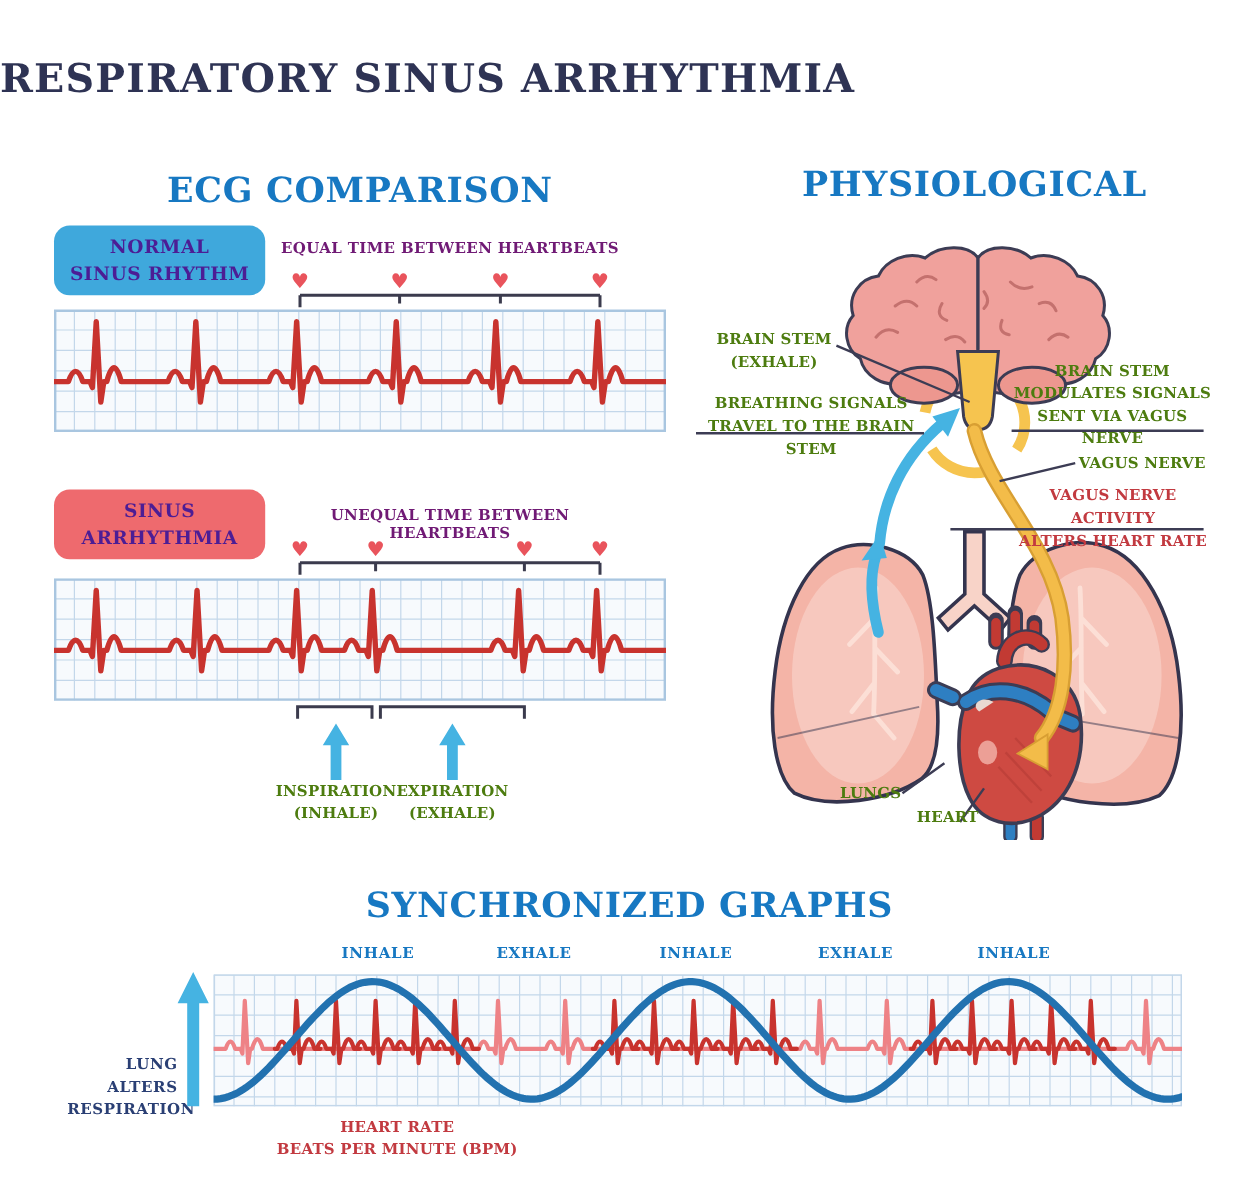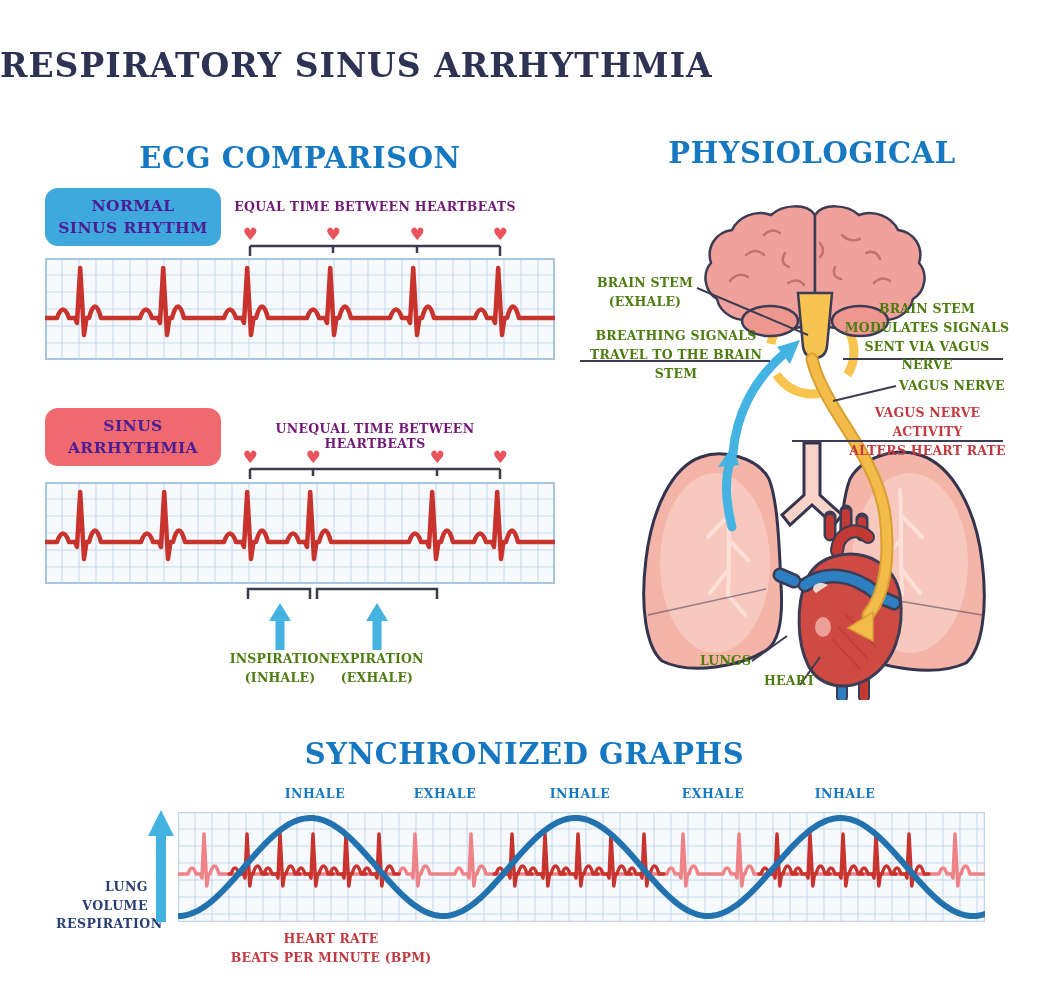--- a/index.html
+++ b/index.html
@@ -181,21 +181,21 @@
   <div class="abs" id="breath-labels" style="left:0;top:786px;width:1049px;height:20px;">
       <span class="blue-lbl" style="position: absolute; left: 315px; top: 0px; transform: translateX(-50%);">INHALE</span>
       <span class="blue-lbl" style="position: absolute; left: 445px; top: 0px; transform: translateX(-50%);">EXHALE</span>
       <span class="blue-lbl" style="position: absolute; left: 580px; top: 0px; transform: translateX(-50%);">INHALE</span>
       <span class="blue-lbl" style="position: absolute; left: 713px; top: 0px; transform: translateX(-50%);">EXHALE</span>
       <span class="blue-lbl" style="position: absolute; left: 845px; top: 0px; transform: translateX(-50%);">INHALE</span>
     </div>
 
   <div class="abs navy-lbl" style="left:70px;top:838px;width:78px;text-align:right;line-height:1.5;margin-top:40px;">
     <div>LUNG</div>
-    <div>VOLUME</div>
+    <div>ALTERS</div>
   </div>
   <div class="abs navy-lbl" style="left:56px;top:916px;">RESPIRATION</div>
 
   <svg class="abs" style="left:146px;top:810px;" width="30" height="112" viewBox="0 0 30 112">
     <polygon points="15,0 2,26 10,26 10,112 20,112 20,26 28,26" fill="#45b3e2"></polygon>
   </svg>
 
   <svg class="abs" id="sync-chart" style="left:178px;top:812px;" width="807" height="110" viewBox="0 0 807 110">
       <rect x="0" y="0" width="807" height="110" fill="#f7fafd"></rect>
       <path d="M0,0 V110 M17,0 V110 M34,0 V110 M51,0 V110 M68,0 V110 M85,0 V110 M102,0 V110 M119,0 V110 M136,0 V110 M153,0 V110 M170,0 V110 M187,0 V110 M204,0 V110 M221,0 V110 M238,0 V110 M255,0 V110 M272,0 V110 M289,0 V110 M306,0 V110 M323,0 V110 M340,0 V110 M357,0 V110 M374,0 V110 M391,0 V110 M408,0 V110 M425,0 V110 M442,0 V110 M459,0 V110 M476,0 V110 M493,0 V110 M510,0 V110 M527,0 V110 M544,0 V110 M561,0 V110 M578,0 V110 M595,0 V110 M612,0 V110 M629,0 V110 M646,0 V110 M663,0 V110 M680,0 V110 M697,0 V110 M714,0 V110 M731,0 V110 M748,0 V110 M765,0 V110 M782,0 V110 M799,0 V110 M0,0 H807 M0,17 H807 M0,34 H807 M0,51 H807 M0,68 H807 M0,85 H807 M0,102 H807 " stroke="#c3d7ea" stroke-width="1" fill="none"></path>

